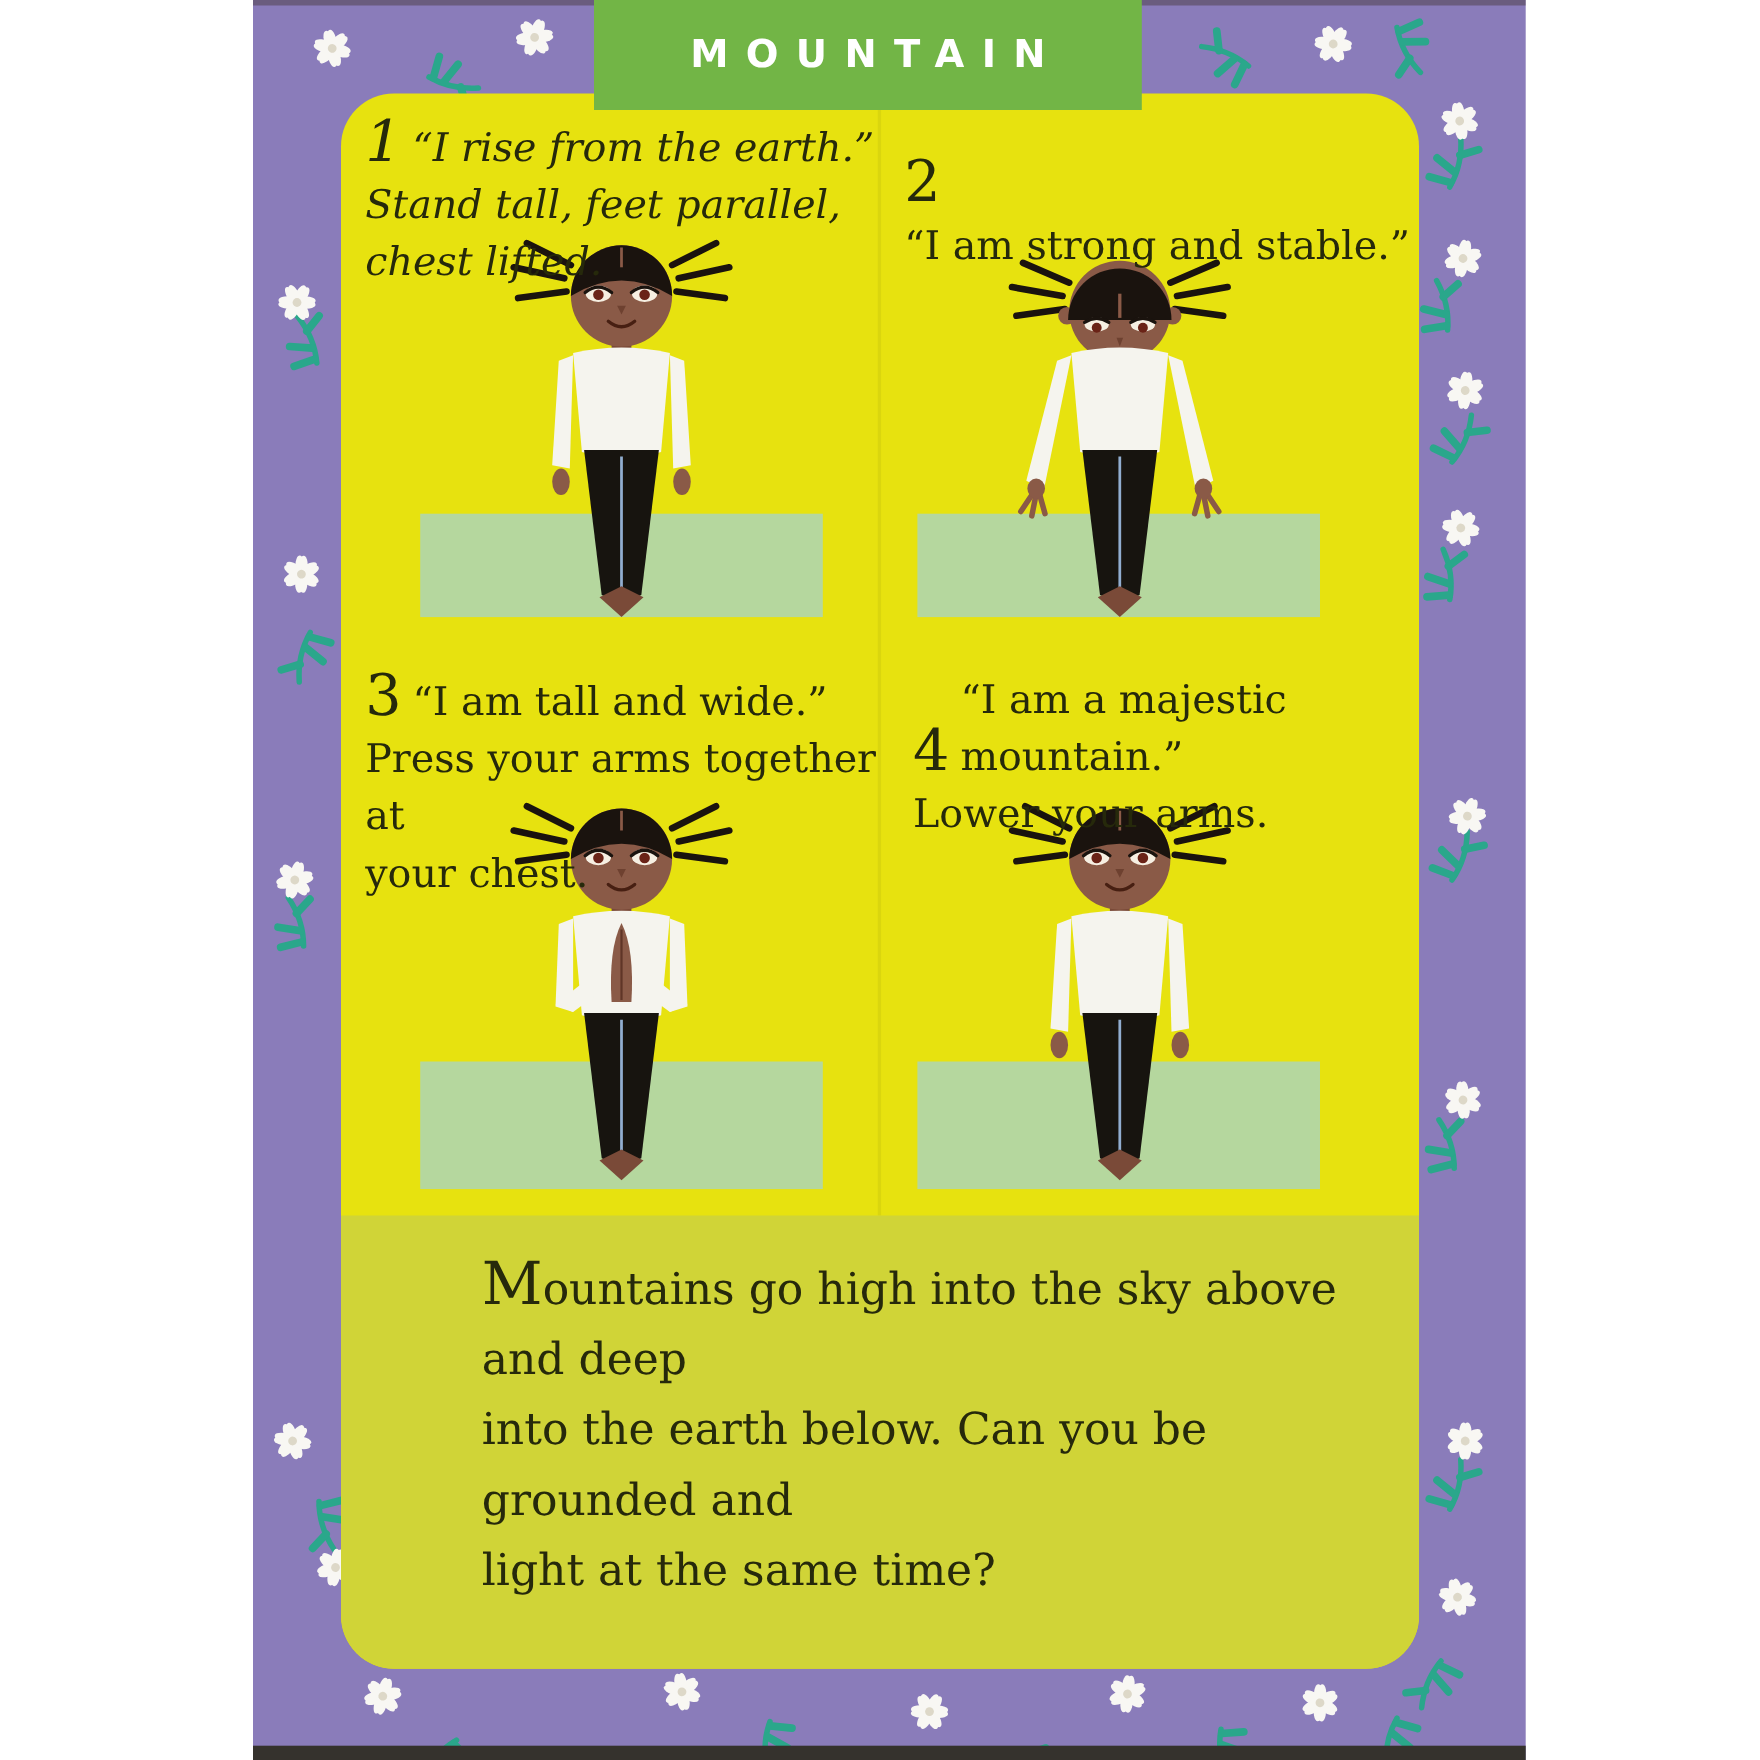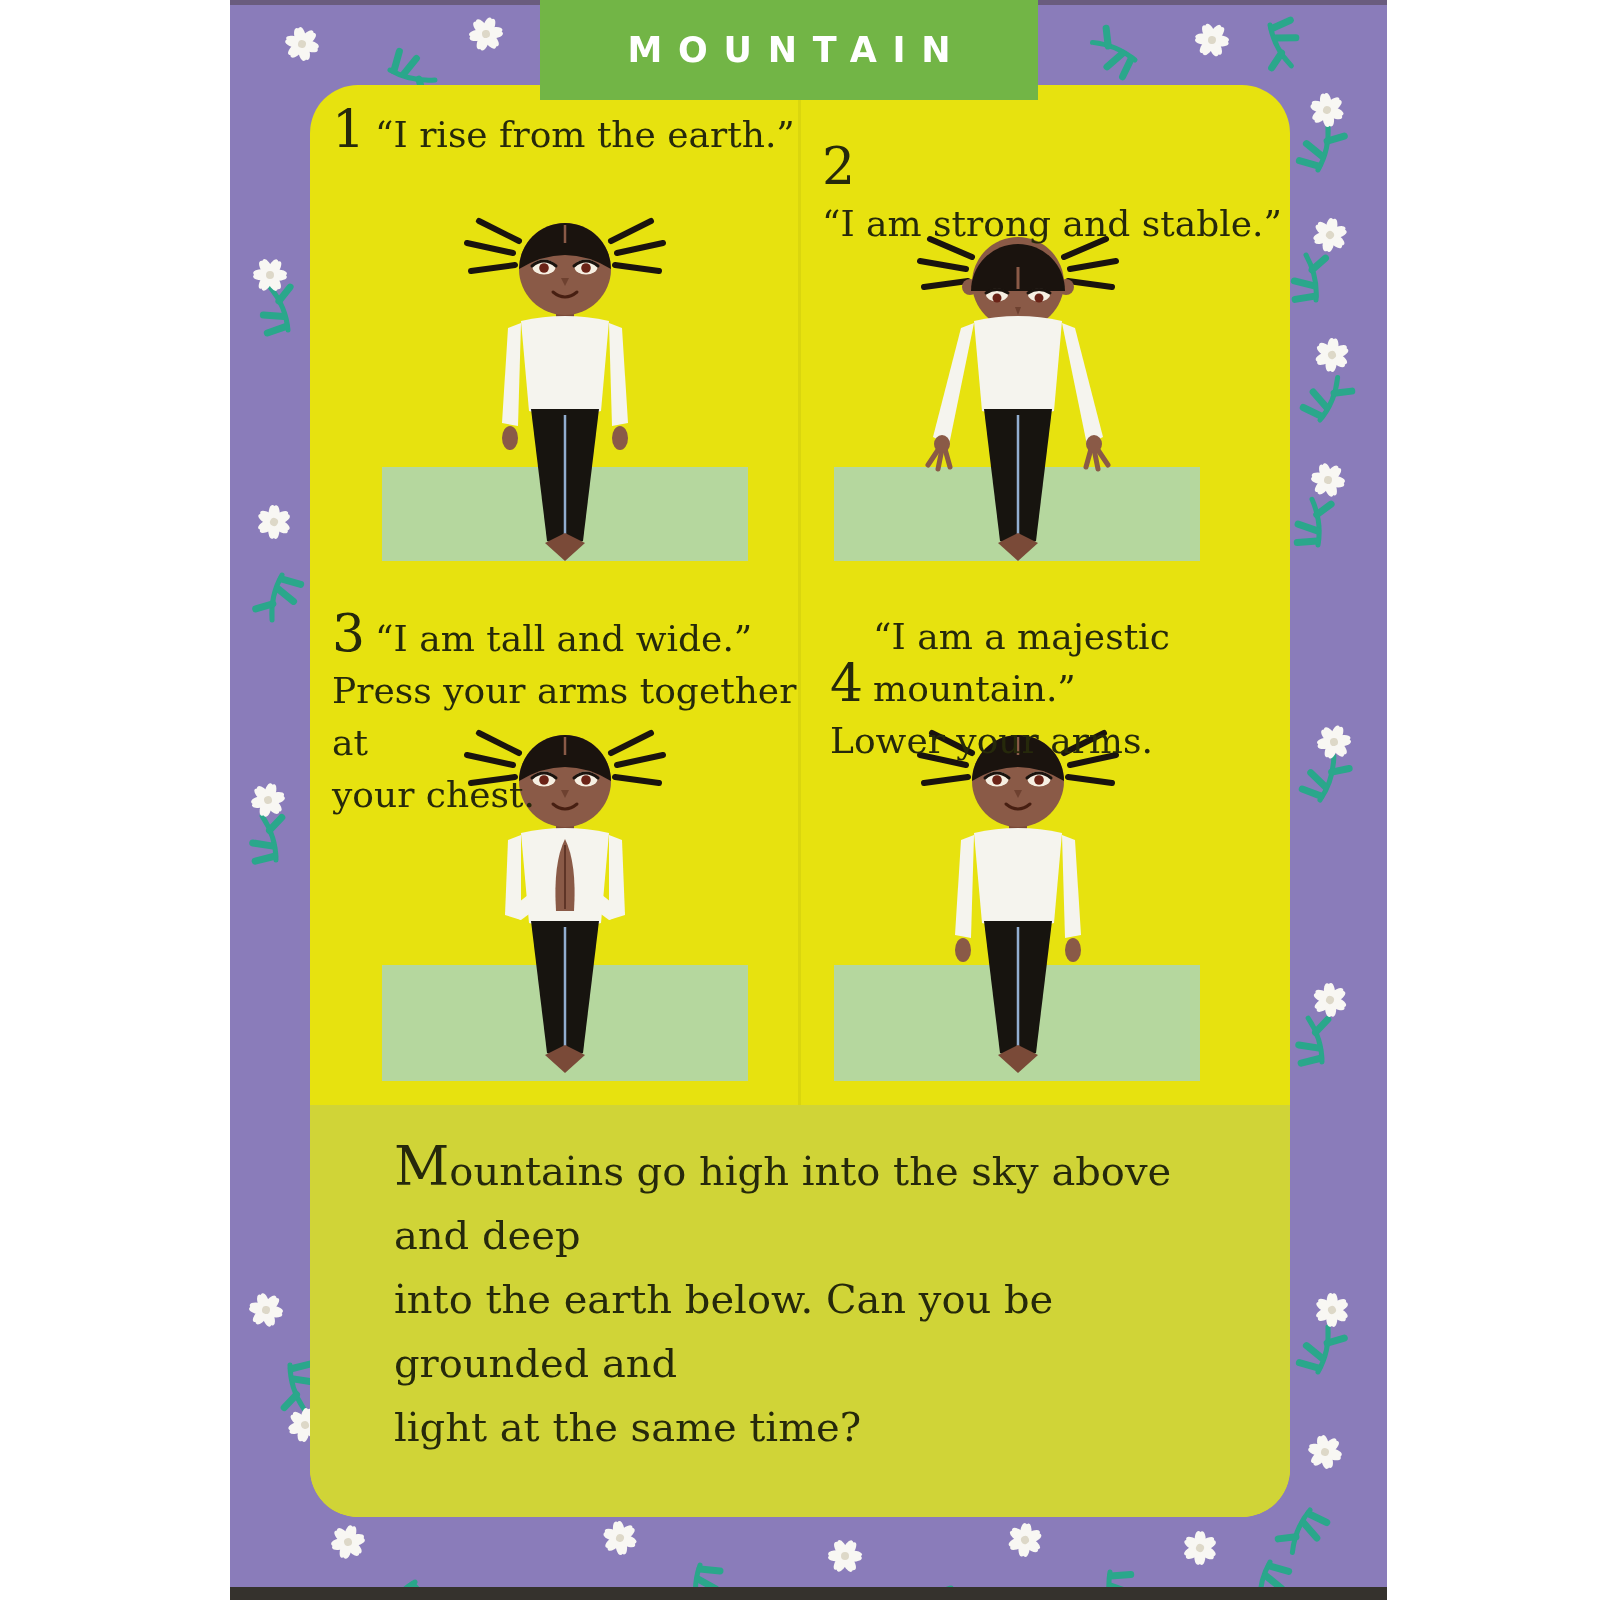--- a/index.html
+++ b/index.html
@@ -17,28 +17,28 @@
   .mat{position:absolute;background:#b5d79e;}
   .mat.r1l{left:72px;top:382px;width:366px;height:94px;}
   .mat.r1r{left:524px;top:382px;width:366px;height:94px;}
   .mat.r2l{left:72px;top:880px;width:366px;height:116px;}
   .mat.r2r{left:524px;top:880px;width:366px;height:116px;}
   .figure{position:absolute;width:300px;height:352px;}
   .figure svg{display:block;width:100%;height:100%;}
   .fig1{left:105px;top:126px;} .fig2{left:558px;top:126px;}
   .fig3{left:105px;top:638px;} .fig4{left:558px;top:638px;}
   .step{position:absolute;width:472px;color:#26290b;font-size:36px;line-height:52px;}
-  .step.s1{left:22px;top:22px;} .step.s2{left:512px;top:22px;margin-top:37px;}
+  .step.s1{left:22px;top:22px;font-style:italic;} .step.s2{left:512px;top:22px;margin-top:37px;}
   .step.s3{left:22px;top:490px;margin-top:36px;} .step.s4{left:520px;top:490px;margin-top:36px;}
   .step-number{display:inline-block;font-size:52px;line-height:44px;margin-right:10px;vertical-align:baseline;}
   .step-quote{display:inline-block;white-space:pre-line;vertical-align:baseline;}
   .step-instruction{display:block;white-space:pre-line;}
   
   .note-band{position:absolute;left:0;top:1020px;width:980px;height:412px;background:#d0d437;
-             border-radius:0 0 48px 48px;}
+             border-radius:0 0 48px 48px;padding-left:44px;}
   .note{white-space:pre-line;color:#26290b;font-size:40px;line-height:64px;width:816px;
         margin:0 0 52px 84px;}
   .note:first-child{padding-top:30px;}
   .note::first-letter{font-size:1.35em;}
   
   .banner{position:absolute;left:540px;top:0;width:498px;height:100px;background:#72b546;z-index:4;
           display:flex;align-items:center;justify-content:center;}
   .banner-label{font-family:"DejaVu Sans","Liberation Sans",sans-serif;font-weight:bold;
                 color:#ffffff;font-size:35px;letter-spacing:0.45em;padding-left:0.45em;}
 </style>
@@ -272,20 +272,22 @@
   <ellipse cx="95" cy="227" rx="8" ry="12" fill="#8a5a47"></ellipse>
   <ellipse cx="205" cy="227" rx="8" ry="12" fill="#8a5a47"></ellipse>
   <path d="M116,198 L184,198 L168,330 Q150,338 132,330 Z" fill="#17140f"></path>
   <path d="M150,204 L150,330" stroke="#92aed0" stroke-width="2.5"></path>
   <path d="M130,332 L150,322 L170,332 L150,350 Z" fill="#7a4a38"></path>
         </svg>
       </div>
 
     <div class="step s1">
       <span class="step-number">1</span><span class="step-quote">“I rise from the earth.”</span>
+      <span class="step-instruction">Stand tall, feet parallel,
+chest lifted.</span>
     </div>
     <div class="step s2">
       <span class="step-number">2</span><span class="step-quote">“I am strong and stable.”</span>
     </div>
     <div class="step s3">
       <span class="step-number">3</span><span class="step-quote">“I am tall and wide.”</span>
       <span class="step-instruction">Press your arms together at
 your chest.</span>
     </div>
     <div class="step s4">

